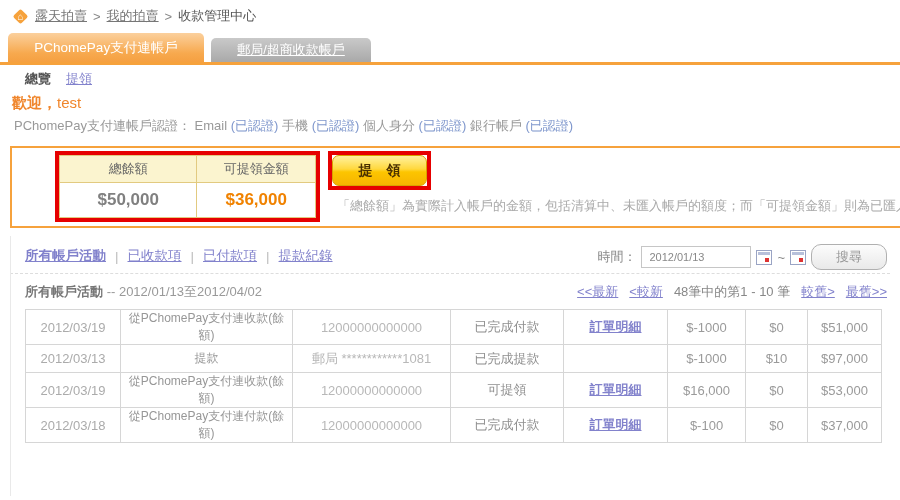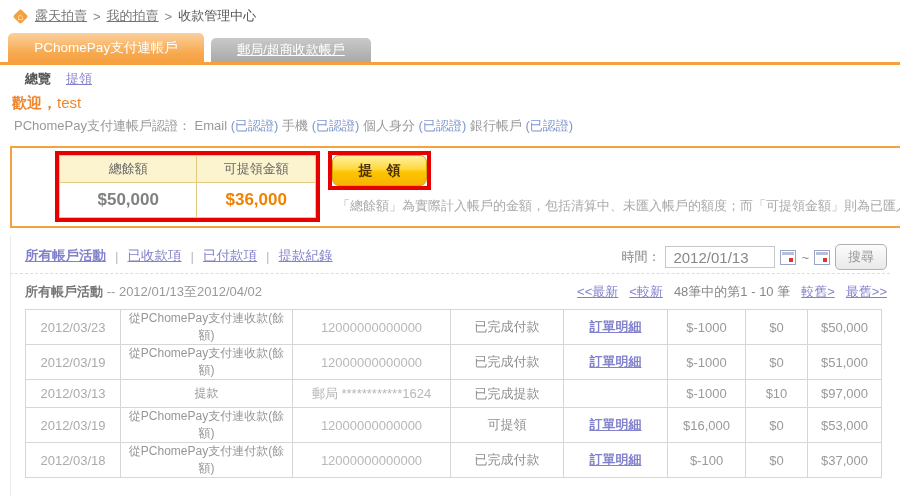--- a/index.html
+++ b/index.html
@@ -63,26 +63,26 @@
     font-family:"Liberation Sans","DejaVu Sans",sans-serif;}
   .pnote{position:absolute; left:337px; top:197px; color:#aaa; white-space:nowrap;}
 
   
   .flinks{position:absolute; top:247px; left:25px; display:flex; gap:9px; align-items:center; font-size:13.5px;}
   .flinks a{color:var(--link);}
   .flinks a.cur{font-weight:bold;}
   .flinks .bar{color:#bbb;}
   .fright{position:absolute; top:244px; right:13px; display:flex; gap:5px; align-items:center; color:#888;}
   .fright input{width:110px; height:22px; border:1px solid #c6c6c6; color:#888;
-    font-size:15px; padding-left:7px; font-family:inherit;}
+    font-size:11px; padding-left:7px; font-family:inherit;}
   .cal{position:relative; width:16px; height:15px; border:1px solid #9aa4c4; background:#fff; cursor:pointer; display:inline-block;}
   .cal::before{content:""; position:absolute; top:1px; left:1px; right:1px; height:3px; background:#b7c0da;}
   .cal::after{content:""; position:absolute; bottom:2px; right:2px; width:4px; height:4px; background:#d33;}
-  .search-btn{padding:3px 12px; background:linear-gradient(#fcfcfc,#e9e9e9); cursor:pointer;
-    border:1px solid #b0b0b0; border-radius:5px; color:#999; font-size:13px;
+  .search-btn{padding:3px 24px; background:linear-gradient(#fcfcfc,#e9e9e9); cursor:pointer;
+    border:1px solid #b0b0b0; border-radius:10px; color:#999; font-size:13px;
     font-family:"Liberation Sans","DejaVu Sans",sans-serif;}
 
   .dash{position:absolute; top:273px; left:10px; width:880px; border-top:1px dashed #ddd;}
   .leftline{position:absolute; left:10px; top:236px; width:1px; height:260px; background:#e9e9e9;}
 
   
   .summary{position:absolute; top:283px; left:25px; color:#999;}
   .summary b{color:#777;}
   .pager{position:absolute; top:283px; right:13px; display:flex; gap:11px; align-items:center;}
   .pager a{color:var(--link);}
@@ -197,43 +197,33 @@
       <col style="width:172px">
       <col style="width:158px">
       <col style="width:113px">
     <col style="width:104px">
       <col style="width:78px">
       <col style="width:62px">
       <col style="width:74px">
   </colgroup>
   <tbody>
   <tr>
-    <td class="c-date">2012/03/23</td>
-    <td class="c-type">從PChomePay支付連收款(餘額)</td>
-    <td class="c-order">12000000000000</td>
-    <td class="c-status">已完成付款</td>
-    <td><a>訂單明細</a></td>
-    <td class="c-num">$-1000</td>
-    <td class="c-num">$0</td>
-    <td class="c-num">$50,000</td>
-  </tr>
-  <tr>
     <td class="c-date">2012/03/19</td>
     <td class="c-type">從PChomePay支付連收款(餘額)</td>
     <td class="c-order">12000000000000</td>
     <td class="c-status">已完成付款</td>
     <td><a>訂單明細</a></td>
     <td class="c-num">$-1000</td>
     <td class="c-num">$0</td>
     <td class="c-num">$51,000</td>
   </tr>
   <tr>
     <td class="c-date">2012/03/13</td>
     <td class="c-type">提款</td>
-    <td class="c-order">郵局 ************1624</td>
+    <td class="c-order">郵局 ************1081</td>
     <td class="c-status">已完成提款</td>
     <td></td>
     <td class="c-num">$-1000</td>
     <td class="c-num">$10</td>
     <td class="c-num">$97,000</td>
   </tr>
   <tr>
     <td class="c-date">2012/03/19</td>
     <td class="c-type">從PChomePay支付連收款(餘額)</td>
     <td class="c-order">12000000000000</td>

